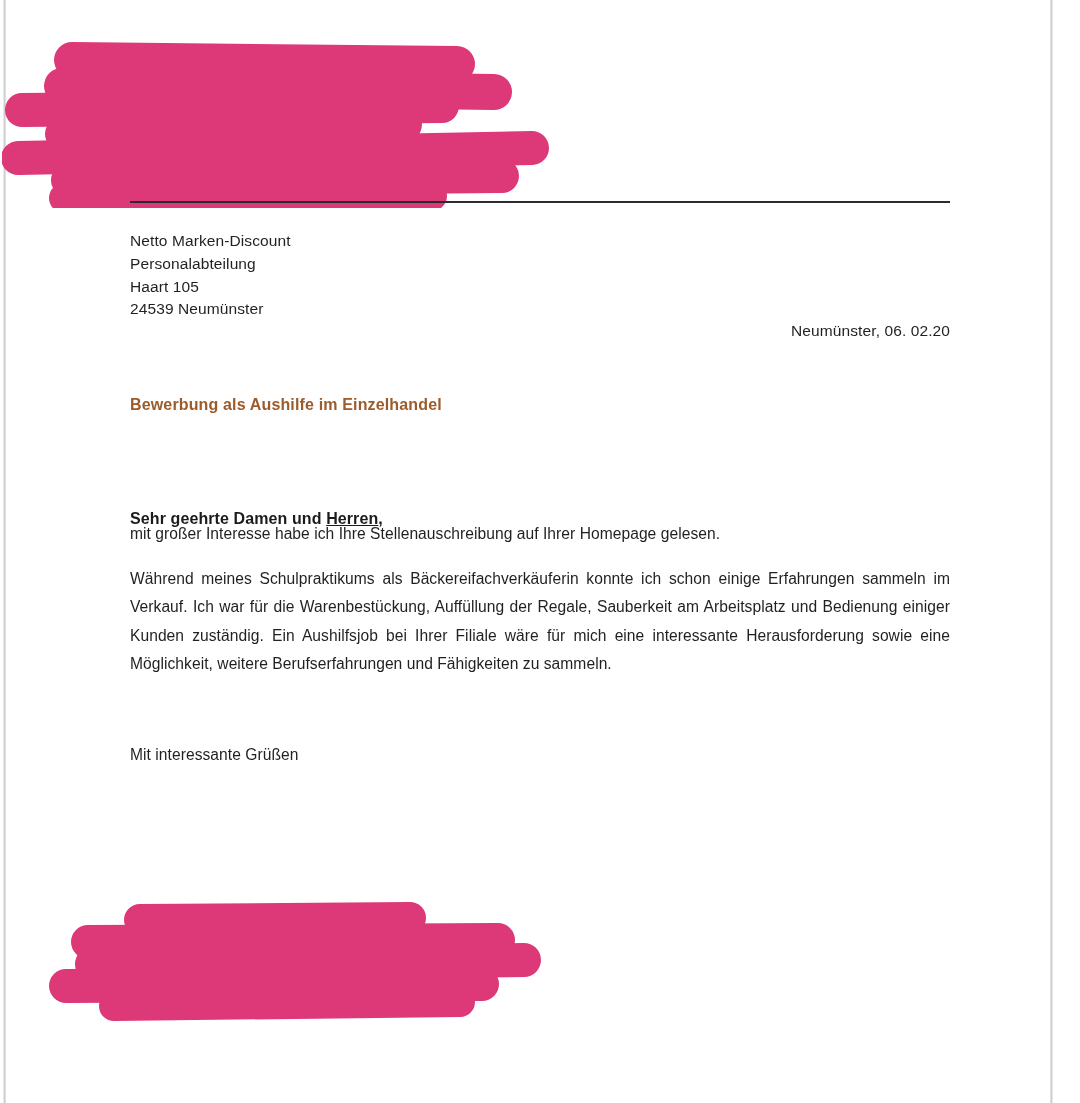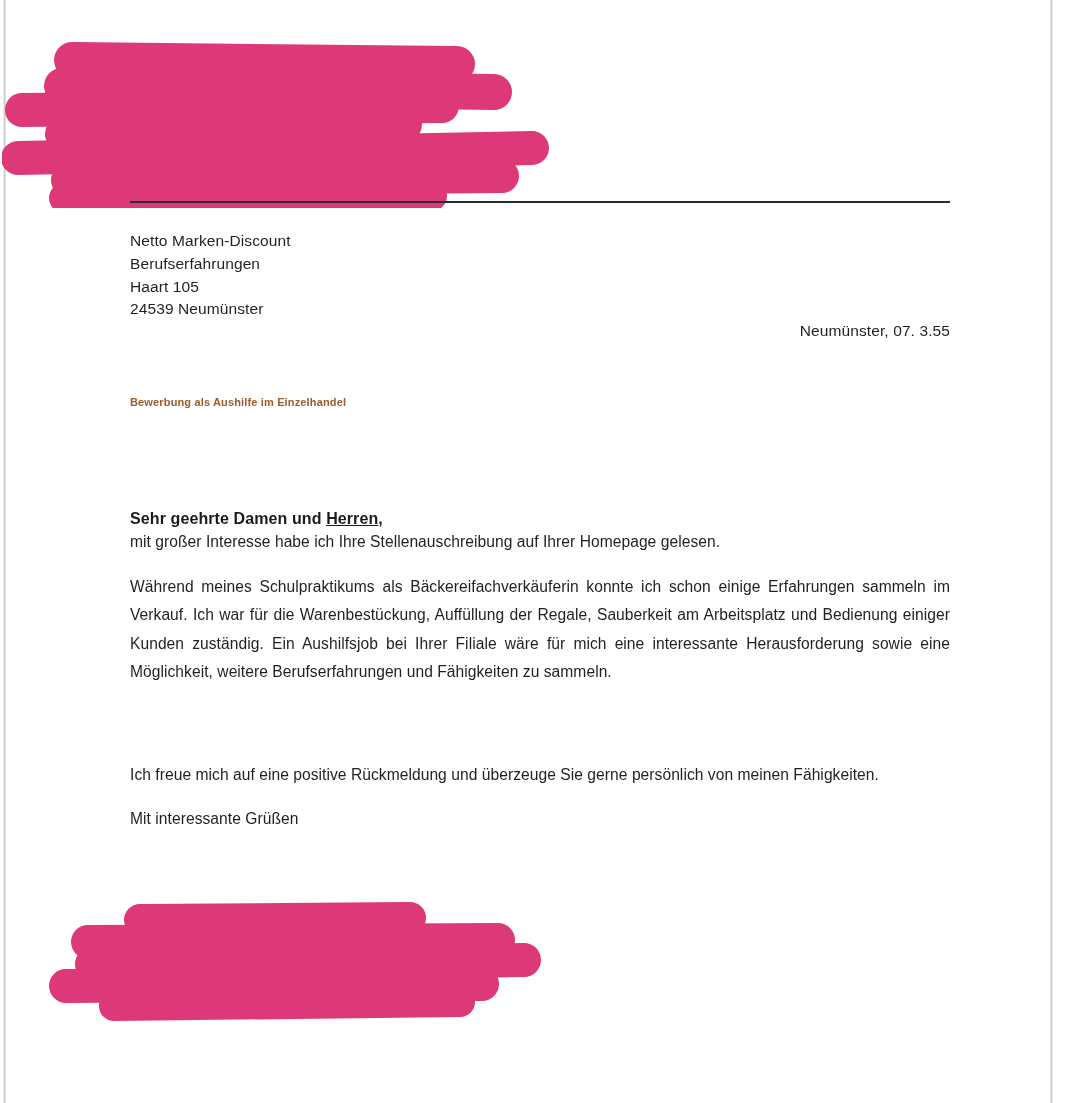--- a/index.html
+++ b/index.html
@@ -61,21 +61,21 @@
     text-align: right;
     font-size: 15.5px;
     color: #221f20;
     letter-spacing: 0.1px;
   }
 
   .subject {
     position: absolute;
     left: 130px;
     top: 396px;
-    font-size: 11px;
+    font-size: 16px;
     font-weight: bold;
     color: #9c5b2a;
     letter-spacing: 0.15px;
   }
 
   .salutation {
     position: absolute;
     left: 130px;
     top: 478px;
     font-size: 16px;
@@ -89,21 +89,21 @@
   .body-block {
     position: absolute;
     left: 130px;
     top: 516px;
     width: 820px;
     font-size: 15.6px;
     color: #221f20;
     letter-spacing: 0.05px;
   }
   .para {
-    margin: 12px 0 16px 0;
+    margin: 4px 0 16px 0;
     text-align: justify;
     line-height: 28.5px;
   }
   .spacer-para { height: 46px; }
   .closing { margin-top: 0; }
 </style>
 </head>
 <body>
 
 <div class="page">
@@ -125,36 +125,35 @@
         <path d="M88 84 L400 86" stroke-width="40"></path>
         <path d="M100 126 L390 124" stroke-width="34"></path>
       </g>
     </svg>
   </div>
 
   <div class="rule"></div>
 
   <div class="address">
     <div>Netto Marken-Discount</div>
-    <div>Berufserfahrungen</div>
+    <div>Personalabteilung</div>
     <div>Haart 105</div>
     <div>24539 Neumünster</div>
   </div>
 
-  <div class="datum">Neumünster, 07. 3.55</div>
+  <div class="datum">Neumünster, 06. 02.20</div>
 
   <div class="subject">Bewerbung als Aushilfe im Einzelhandel</div>
 
   <div class="salutation"><span>Sehr geehrte Damen und </span><span class="u">Herren</span><span>,</span></div>
 
   <div class="body-block">
     <p class="para">mit großer Interesse habe ich Ihre Stellenauschreibung auf Ihrer Homepage gelesen.</p>
     <p class="para">Während meines Schulpraktikums als Bäckereifachverkäuferin konnte ich schon einige Erfahrungen sammeln im Verkauf. Ich war für die Warenbestückung, Auffüllung der Regale, Sauberkeit am Arbeitsplatz und Bedienung einiger Kunden zuständig. Ein Aushilfsjob bei Ihrer Filiale wäre für mich eine interessante Herausforderung sowie eine Möglichkeit, weitere Berufserfahrungen und Fähigkeiten zu sammeln.</p>
     <div class="spacer-para"></div>
-    <p class="para">Ich freue mich auf eine positive Rückmeldung und überzeuge Sie gerne persönlich von meinen Fähigkeiten.</p>
     <p class="para closing">Mit interessante Grüßen</p>
   </div>
 
   <div class="redaction" style="left:30px; top:898px;">
     <svg width="520" height="128" viewBox="0 0 520 128" xmlns="http://www.w3.org/2000/svg">
       <g fill="none" stroke="#dd3878" stroke-linecap="round" stroke-linejoin="round">
         <path d="M110 22 L380 20" stroke-width="32"></path>
         <path d="M58 44 L468 42" stroke-width="34"></path>
         <path d="M62 66 L494 62" stroke-width="34"></path>
         <path d="M36 88 L452 86" stroke-width="34"></path>

